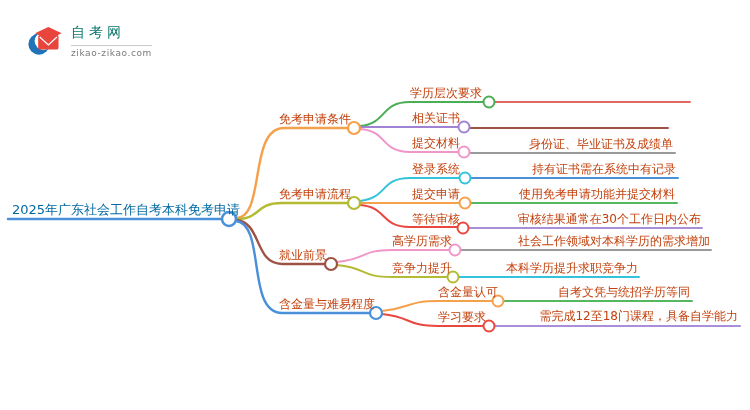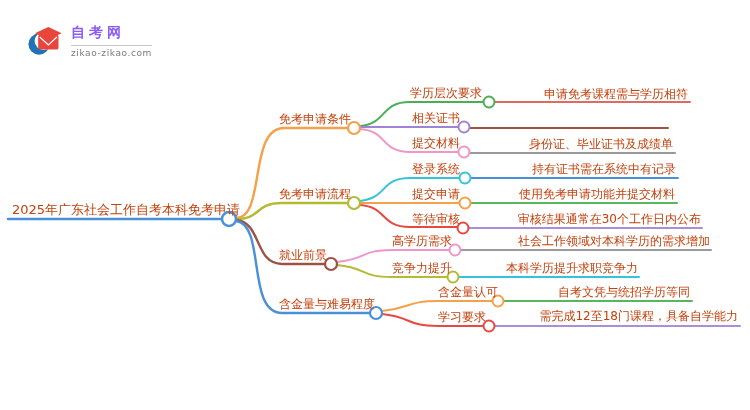--- a/index.html
+++ b/index.html
@@ -1,25 +1,25 @@
 <!DOCTYPE html>
 <html><head>
 <meta charset="utf-8">
 <style>
   html,body{margin:0;padding:0;background:#fff;}
   #stage{position:relative;width:750px;height:410px;background:#ffffff;overflow:hidden;
          font-family:"DejaVu Sans","Liberation Sans",sans-serif;}
   #mindmap-svg{position:absolute;left:0;top:0;}
   .label{position:absolute;font-size:12px;line-height:14px;color:#c2410c;white-space:nowrap;}
-  .root-label{font-size:13px;line-height:15px;color:#c2410c;}
+  .root-label{font-size:13px;line-height:15px;color:#0369a1;}
   .leaf-label{text-align:right;}
   .node{fill:#ffffff;}
   
   .logo{position:absolute;left:28px;top:24px;display:flex;align-items:center;gap:7px;}
-  .logo-title{font-size:14px;font-weight:bold;color:#8b5cf6;letter-spacing:4px;}
+  .logo-title{font-size:14px;font-weight:normal;color:#0f766e;letter-spacing:4px;}
   .logo-divider{height:1px;background:#c9c9c9;margin:3px 0 2px 0;width:100%;}
   .logo-domain{font-size:9px;color:#7a7a7a;letter-spacing:0.6px;}
 </style>
 </head>
 <body>
 
 <div id="stage">
 
   <div class="logo">
     <svg width="36" height="32" viewBox="0 0 46 40">
@@ -99,21 +99,20 @@
   <div class="label" style="left:412px;top:111px;">相关证书</div>
   <div class="label" style="left:412px;top:136px;">提交材料</div>
   <div class="label" style="left:412px;top:162px;">登录系统</div>
   <div class="label" style="left:412px;top:187px;">提交申请</div>
   <div class="label" style="left:412px;top:212px;">等待审核</div>
   <div class="label" style="left:392px;top:234px;">高学历需求</div>
   <div class="label" style="left:392px;top:261px;">竞争力提升</div>
   <div class="label" style="left:438px;top:285px;">含金量认可</div>
   <div class="label" style="left:438px;top:310px;">学习要求</div>
 
-  <div class="label leaf-label" style="right:62px;top:87px;">申请免考课程需与学历相符</div>
   <div class="label leaf-label" style="right:77px;top:137px;">身份证、毕业证书及成绩单</div>
   <div class="label leaf-label" style="right:74px;top:162px;">持有证书需在系统中有记录</div>
   <div class="label leaf-label" style="right:75px;top:187px;">使用免考申请功能并提交材料</div>
   <div class="label leaf-label" style="right:49px;top:212px;">审核结果通常在30个工作日内公布</div>
   <div class="label leaf-label" style="right:40px;top:234px;">社会工作领域对本科学历的需求增加</div>
   <div class="label leaf-label" style="right:112px;top:261px;">本科学历提升求职竞争力</div>
   <div class="label leaf-label" style="right:60px;top:285px;">自考文凭与统招学历等同</div>
   <div class="label leaf-label" style="right:12px;top:309px;">需完成12至18门课程，具备自学能力</div>
 
 </div>

